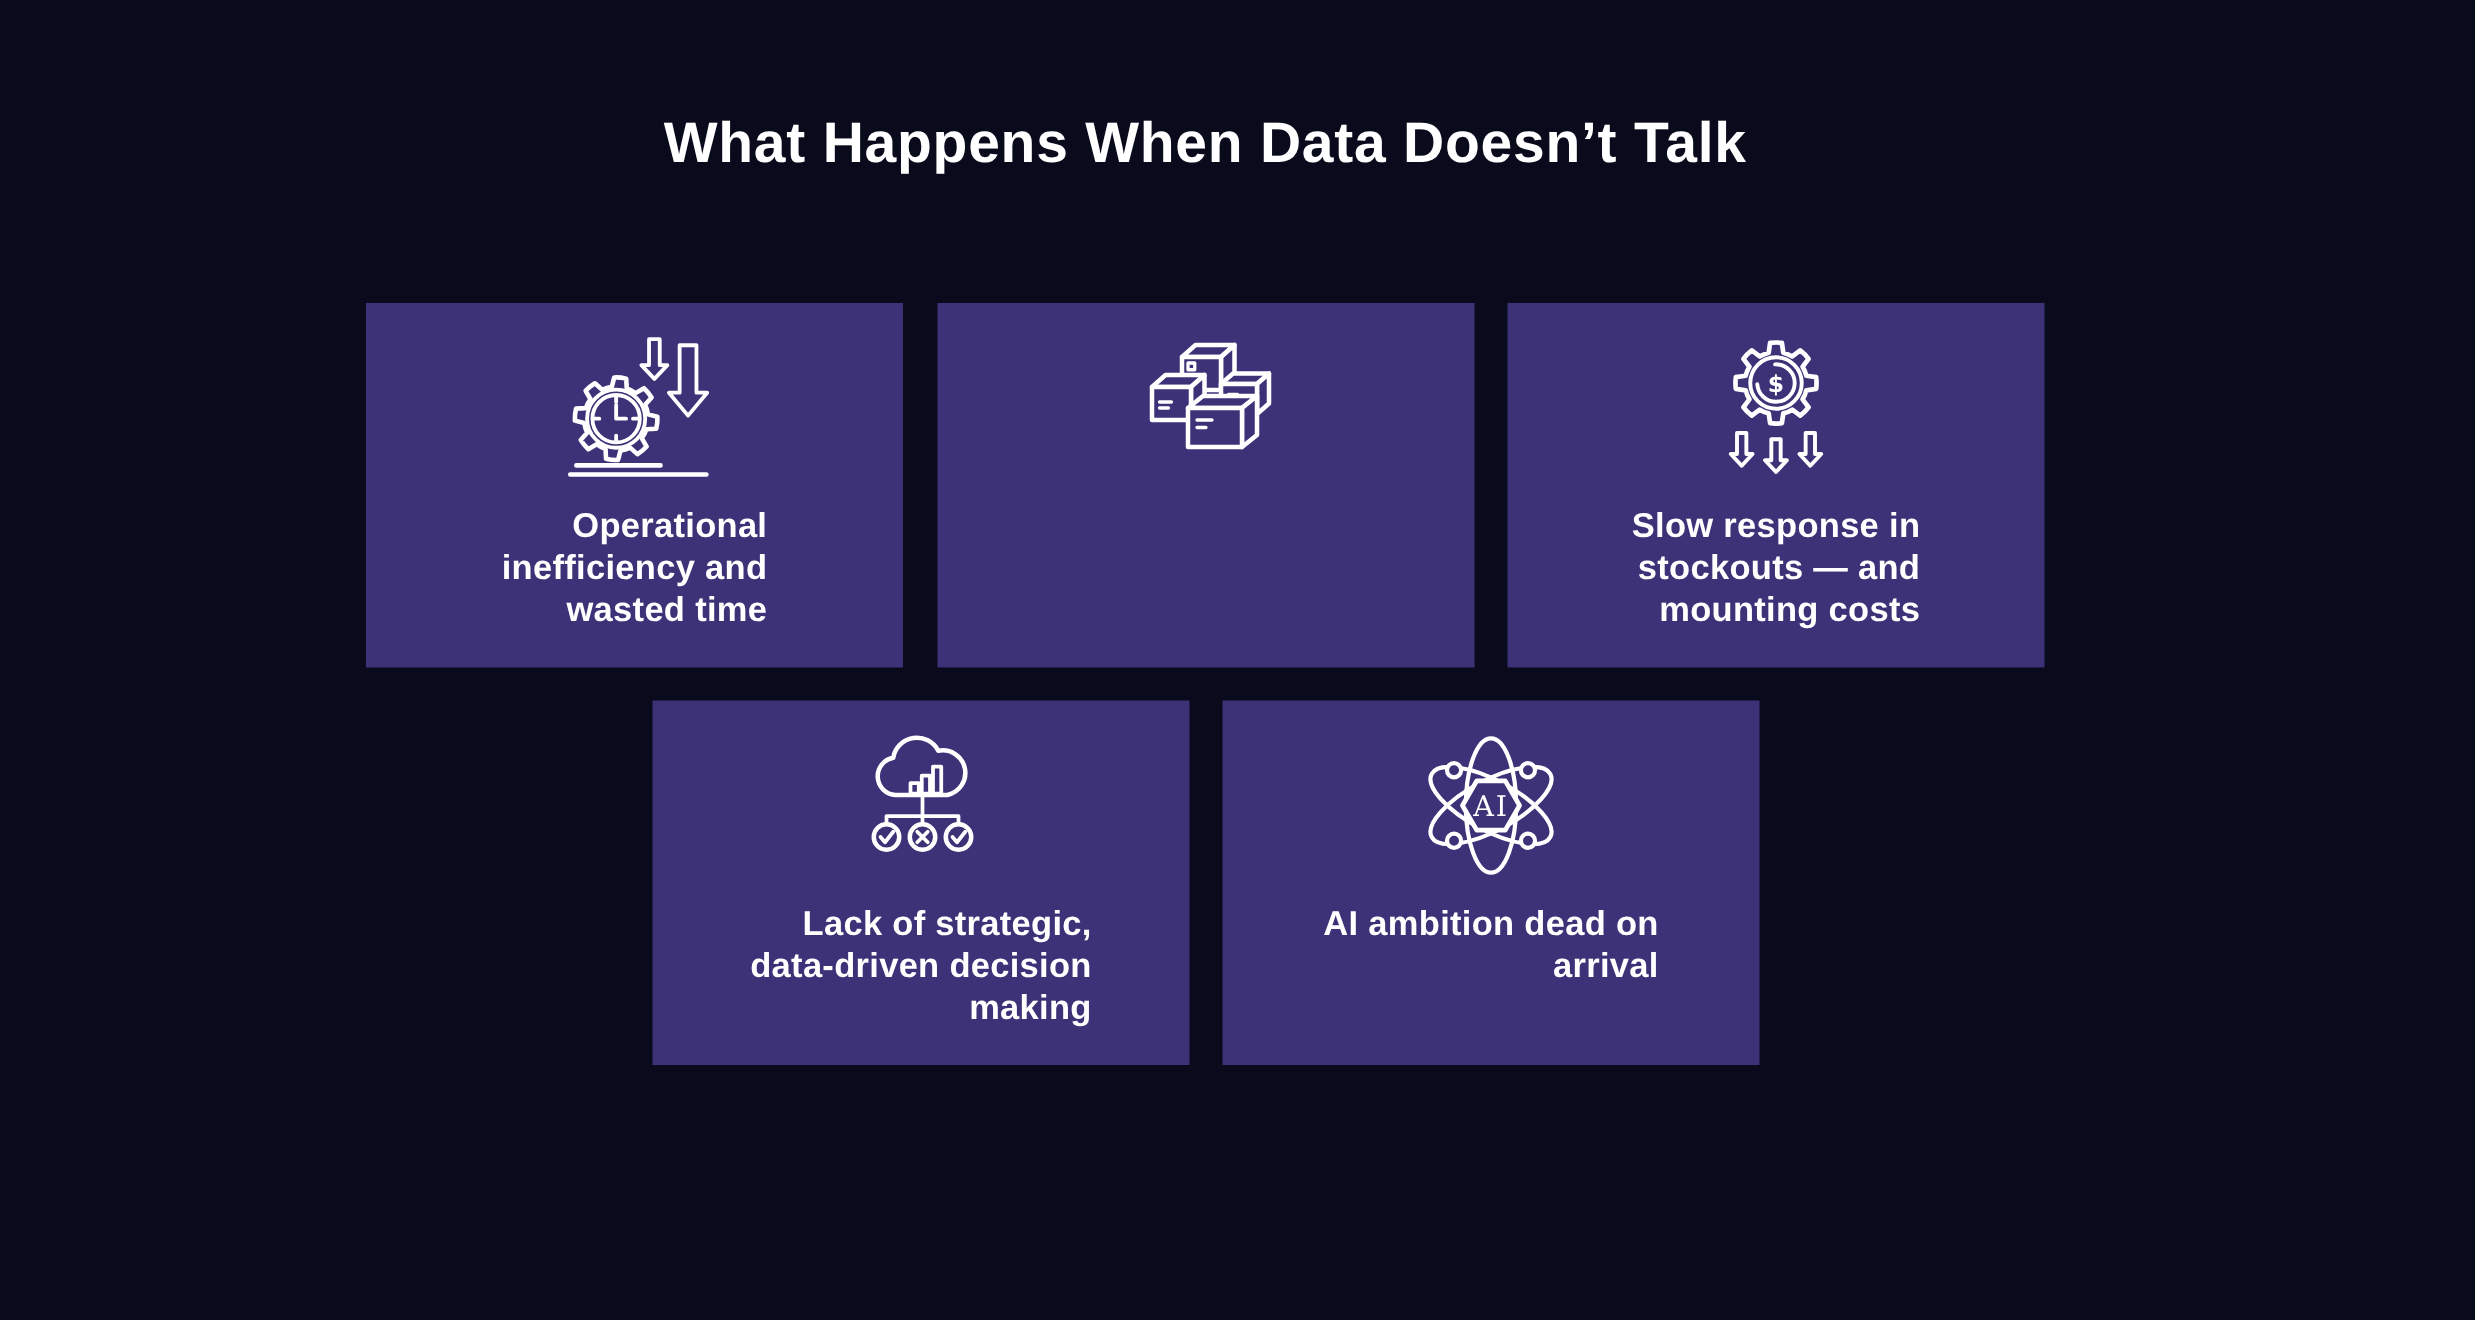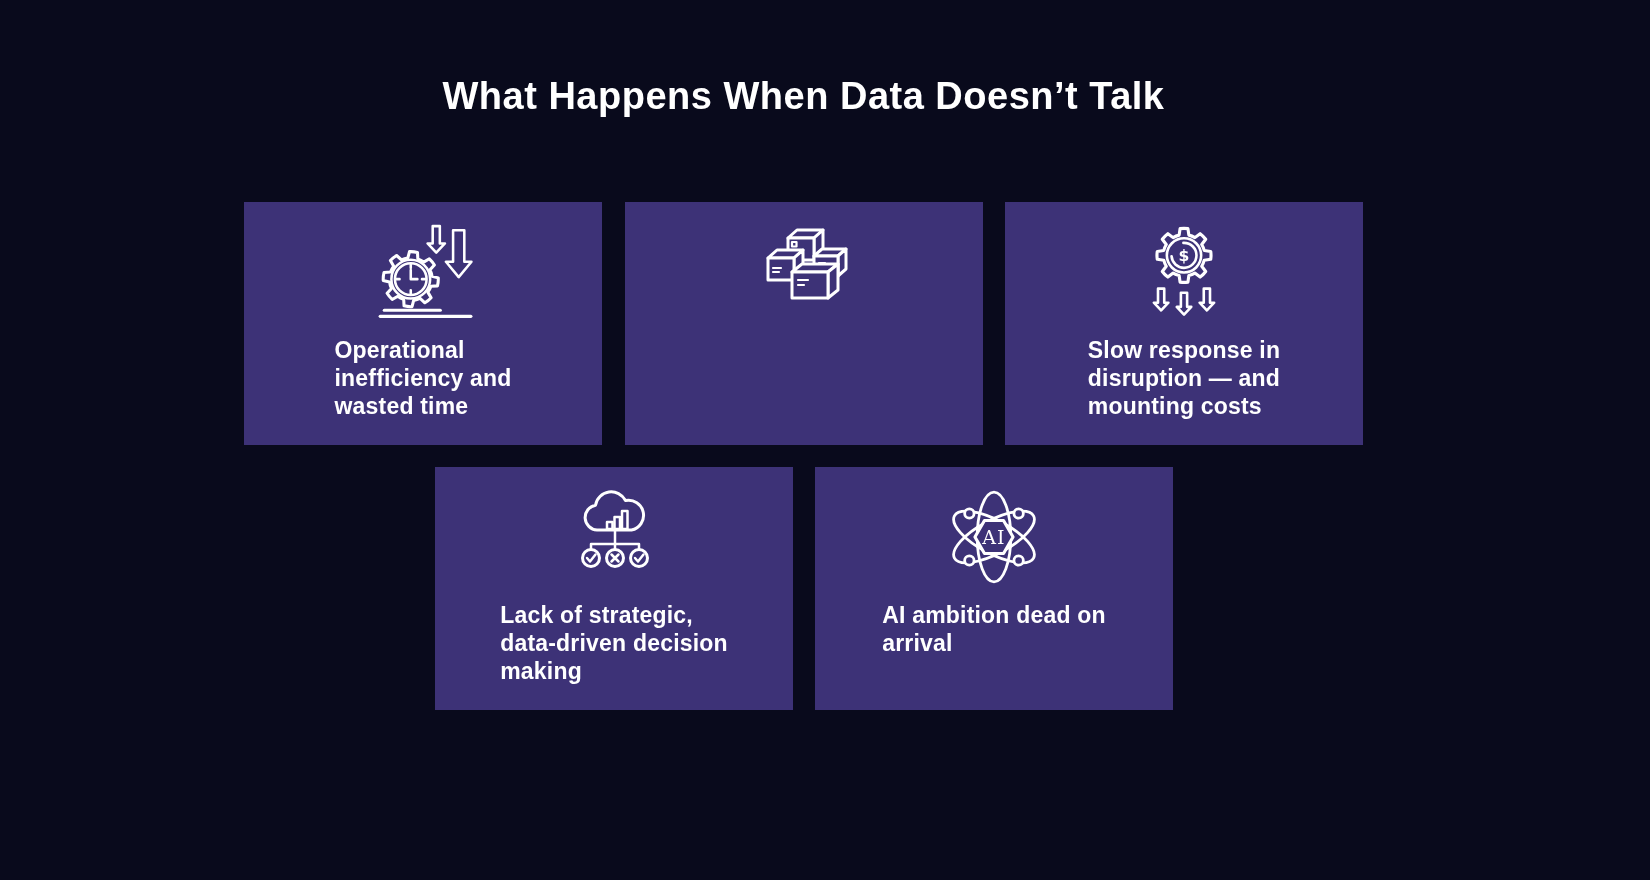--- a/index.html
+++ b/index.html
@@ -22,21 +22,21 @@
   }
   .c1{left:244px;top:202px}
   .c2{left:625px;top:202px}
   .c3{left:1005px;top:202px}
   .c4{left:435px;top:467px}
   .c5{left:815px;top:467px}
   .icon-wrap{
     height:112px;display:flex;align-items:center;justify-content:center;
   }
   .label{
-    color:var(--fg);font-size:23px;font-weight:700;text-align:left;
+    color:var(--fg);font-size:23px;font-weight:700;text-align:right;
     line-height:28px;letter-spacing:.2px;white-space:pre-line;
     margin-top:8px;padding:0 10px;
   }
   svg{display:block}
   svg *{vector-effect:none}
   .st{fill:none;stroke:#fff;stroke-width:3;stroke-linecap:round;stroke-linejoin:round}
   .st2{fill:none;stroke:#fff;stroke-width:2.5;stroke-linecap:round;stroke-linejoin:round}
   .face{fill:var(--card);stroke:#fff;stroke-width:3;stroke-linejoin:round}
   .bgfill{fill:var(--card);stroke:#fff}
 </style>
@@ -99,21 +99,21 @@
         <path class="st" d="M 69.45 29.33 L 75.72 30.22 A 26 26 0 0 1 75.72 37.78 L 69.45 38.67 A 20 20 0 0 1 67.05 44.45 L 67.05 44.45 L 70.87 49.51 A 26 26 0 0 1 65.51 54.87 L 60.45 51.05 A 20 20 0 0 1 54.67 53.45 L 54.67 53.45 L 53.78 59.72 A 26 26 0 0 1 46.22 59.72 L 45.33 53.45 A 20 20 0 0 1 39.55 51.05 L 39.55 51.05 L 34.49 54.87 A 26 26 0 0 1 29.13 49.51 L 32.95 44.45 A 20 20 0 0 1 30.55 38.67 L 30.55 38.67 L 24.28 37.78 A 26 26 0 0 1 24.28 30.22 L 30.55 29.33 A 20 20 0 0 1 32.95 23.55 L 32.95 23.55 L 29.13 18.49 A 26 26 0 0 1 34.49 13.13 L 39.55 16.95 A 20 20 0 0 1 45.33 14.55 L 45.33 14.55 L 46.22 8.28 A 26 26 0 0 1 53.78 8.28 L 54.67 14.55 A 20 20 0 0 1 60.45 16.95 L 60.45 16.95 L 65.51 13.13 A 26 26 0 0 1 70.87 18.49 L 67.05 23.55 A 20 20 0 0 1 69.45 29.33 Z"></path>
         <circle class="st2" cx="50" cy="34" r="16.5"></circle>
         <circle class="st2" cx="50" cy="34" r="12" stroke-dasharray="36.6 19 40"></circle>
         <text x="50" y="39.5" text-anchor="middle" font-family="DejaVu Sans, sans-serif" font-size="15" font-weight="bold" fill="#ffffff">$</text>
         <path class="st2" d="M25 66 L31 66 L31 79.5 L35 79.5 L28 87 L21 79.5 L25 79.5 Z"></path>
         <path class="st2" d="M47 70 L53 70 L53 83.5 L57 83.5 L50 91 L43 83.5 L47 83.5 Z"></path>
         <path class="st2" d="M69 66 L75 66 L75 79.5 L79 79.5 L72 87 L65 79.5 L69 79.5 Z"></path>
       </svg>
     </div>
     <div class="label">Slow response in
-disruption — and
+stockouts — and
 mounting costs</div>
   </div>
 
   <div class="card c4">
     <div class="icon-wrap">
       <svg width="100" height="100" viewBox="0 0 100 100">
         <path class="st" d="M33 43 A12.5 12.5 0 0 1 31.5 18.2 A16 16 0 0 1 61.5 13.5 A11.5 11.5 0 0 1 67.5 43 Z"></path>
         <rect class="st2" x="43" y="35" width="5.5" height="7"></rect>
         <rect class="st2" x="50.5" y="30" width="5.5" height="12"></rect>
         <rect class="st2" x="58" y="24" width="5.5" height="18"></rect>

